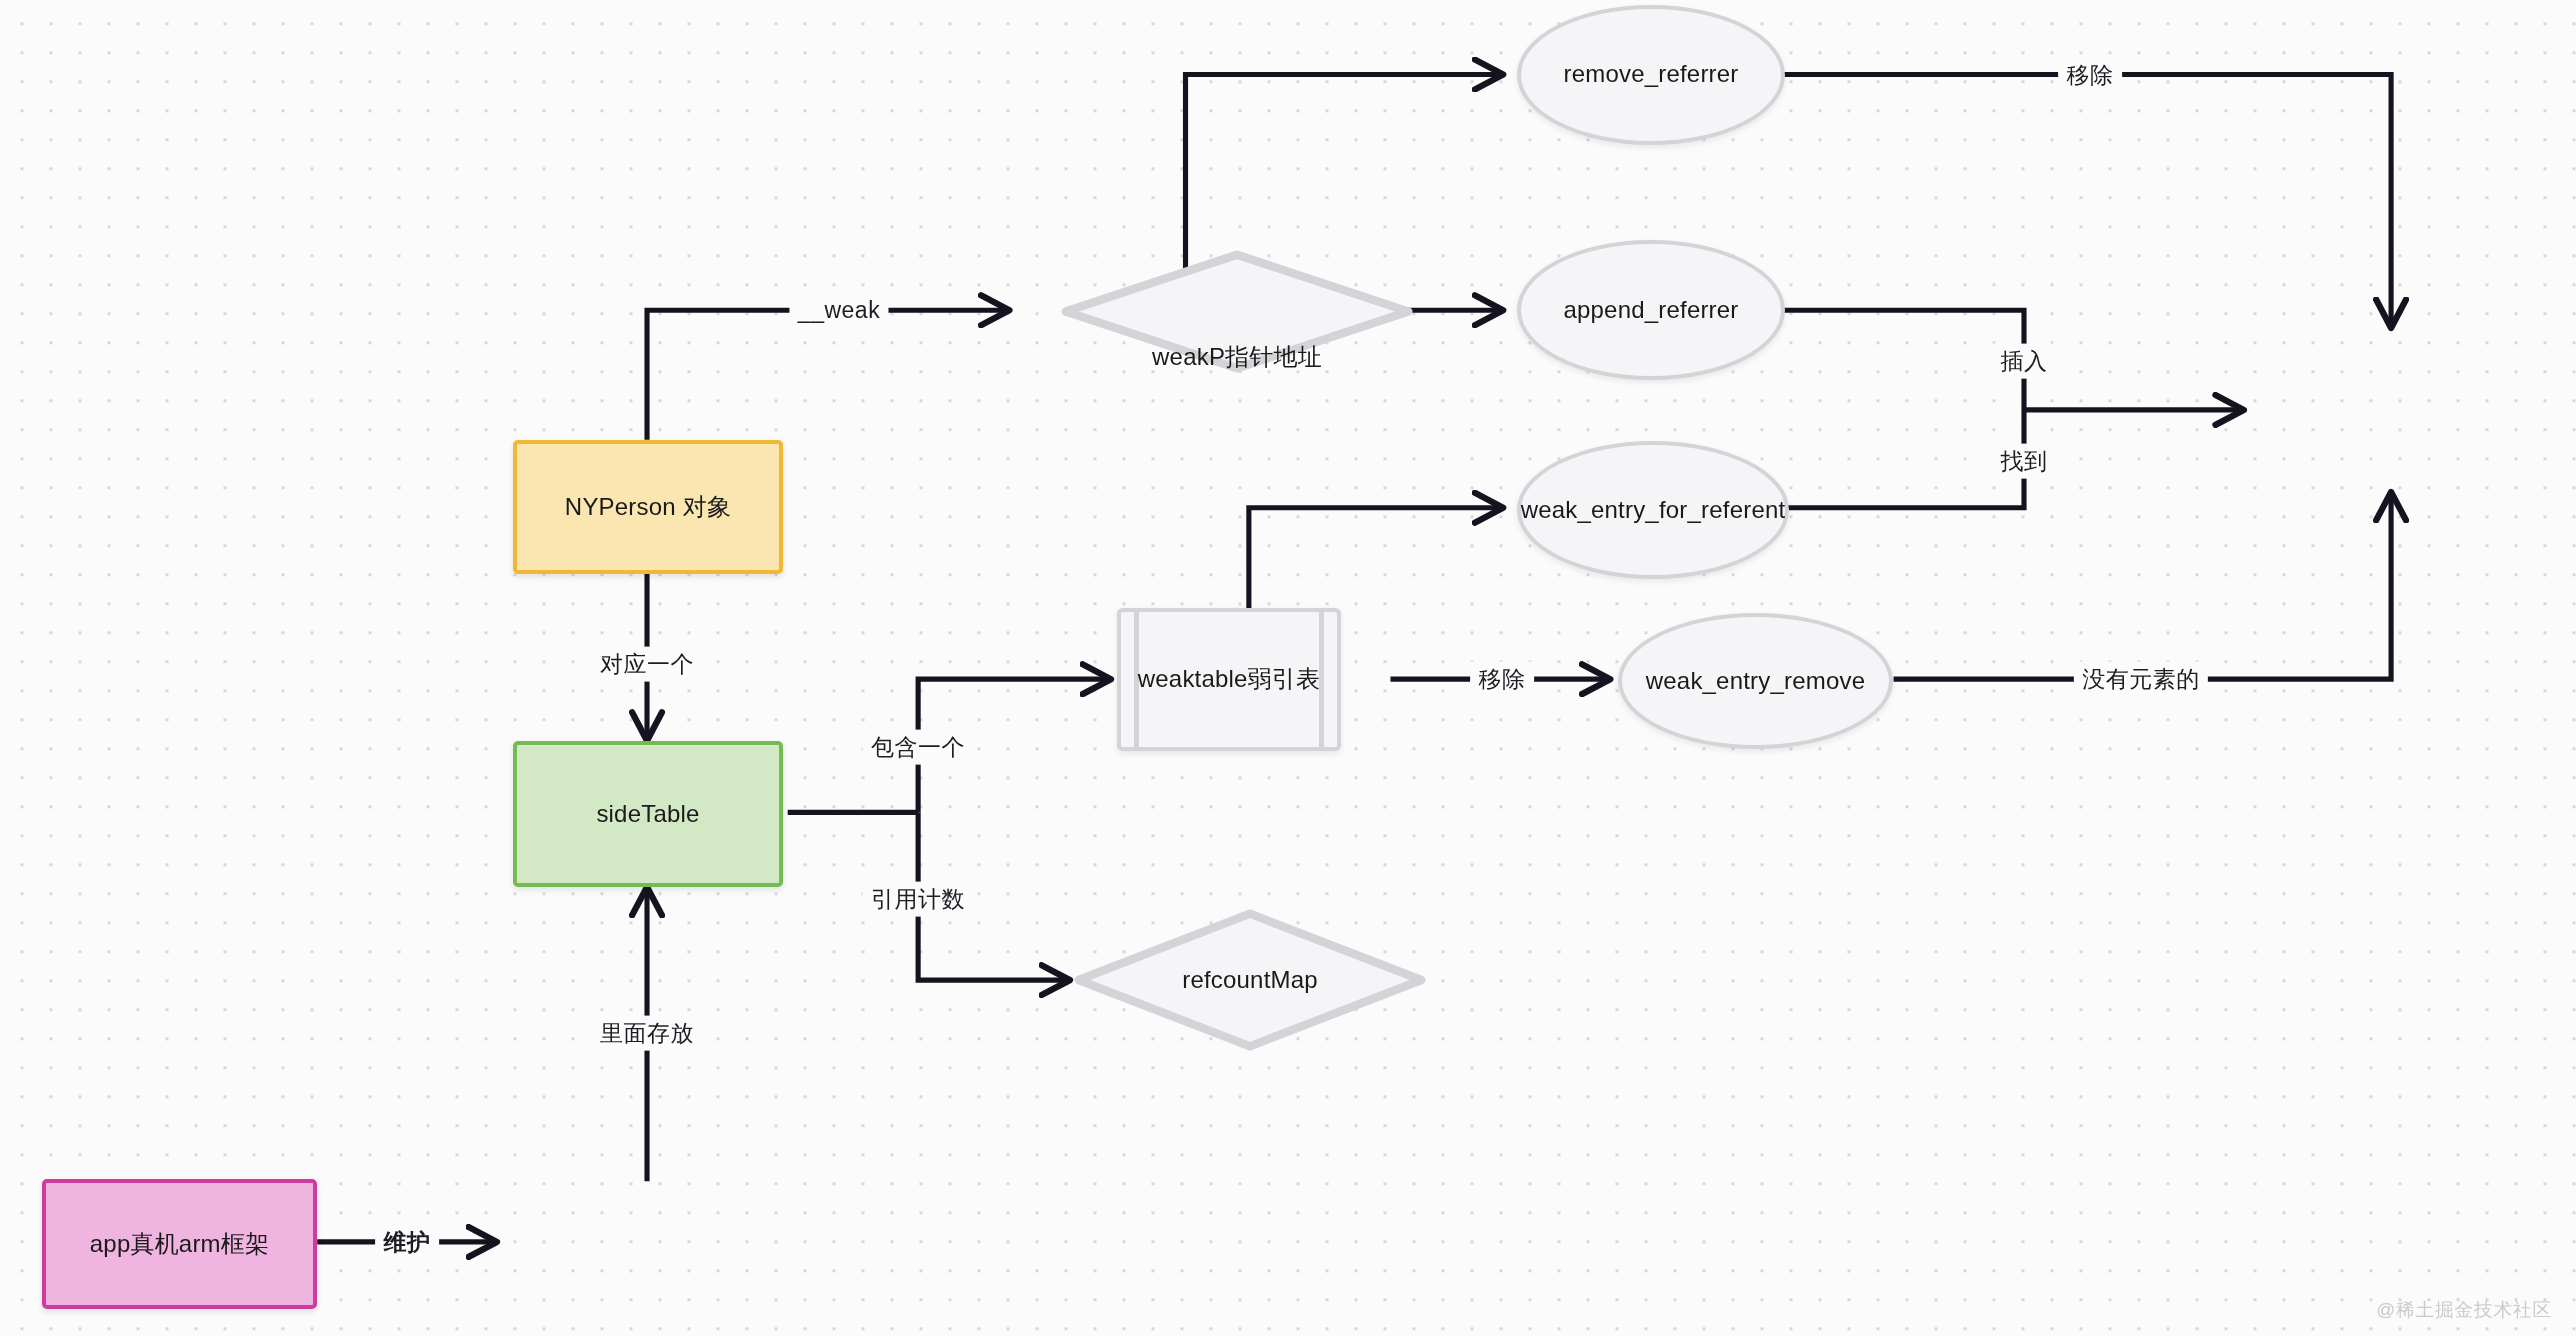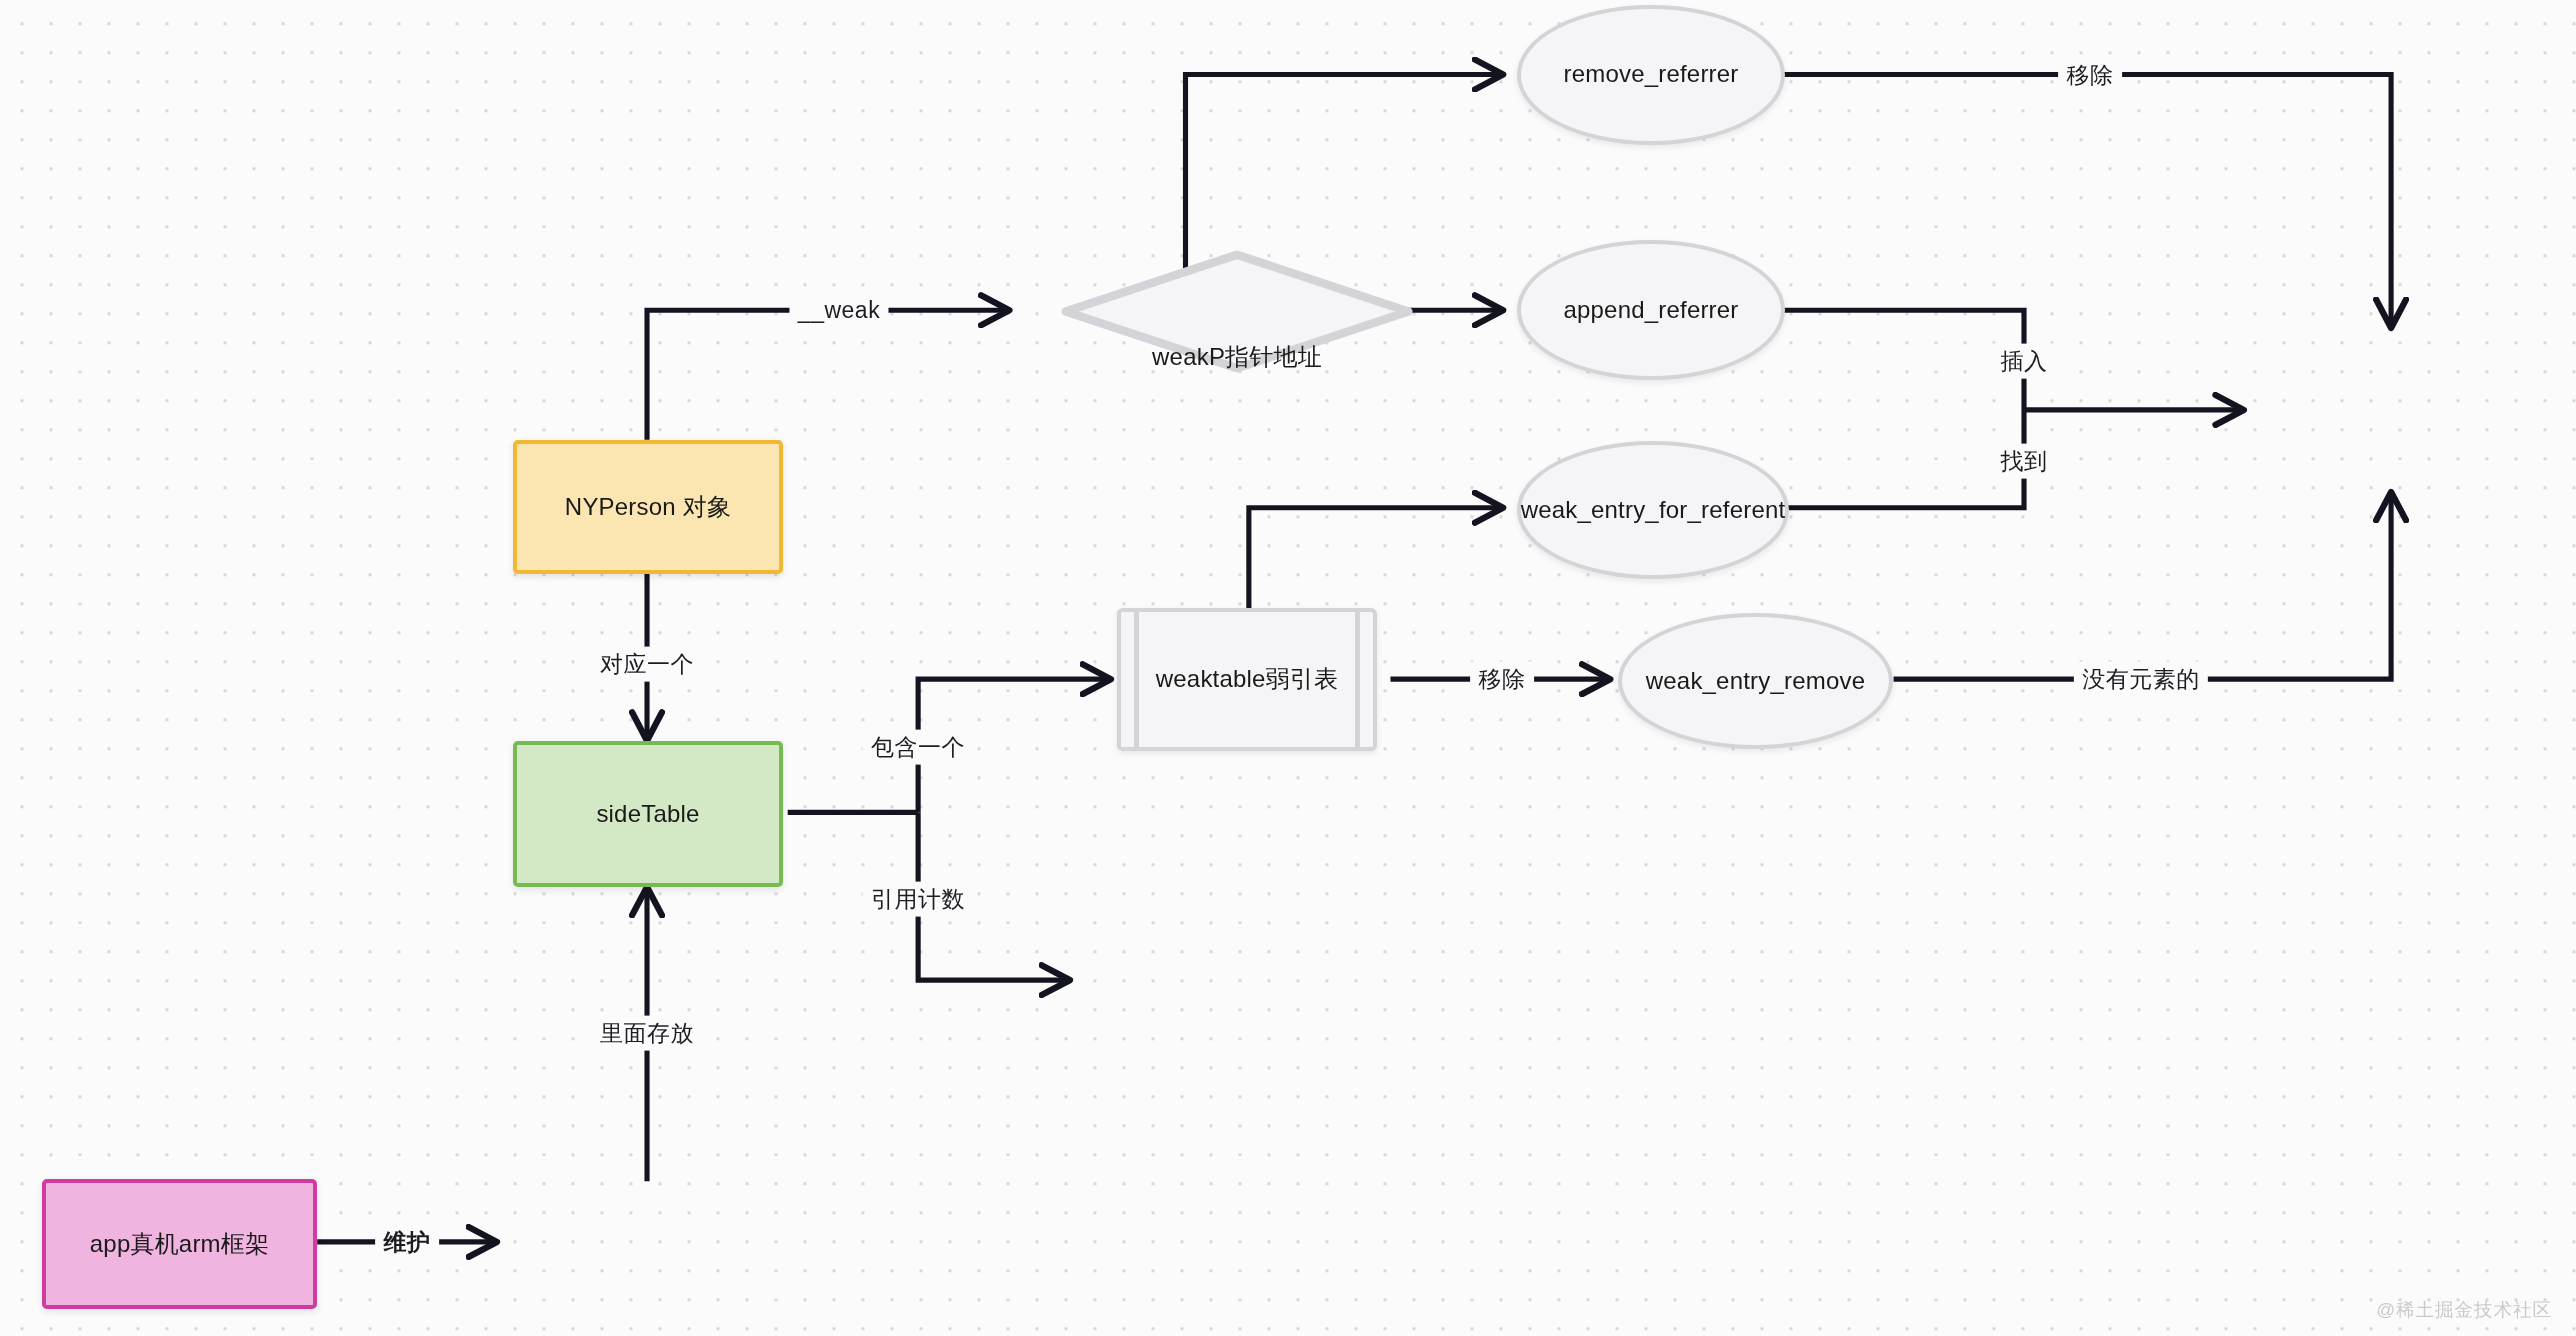--- a/index.html
+++ b/index.html
@@ -200,22 +200,28 @@
   </div>
 
 
   <div class="node diamond" style="left:1061px; top:250px; width:352px; height:123px;align-items:flex-end;">
     <svg class="dshape" viewBox="0 0 378 132" preserveAspectRatio="none">
       <polygon points="189,5 373,66 189,127 5,66" fill="#f5f5f7" stroke="#d4d4d8" stroke-width="9" stroke-linejoin="round"></polygon>
     </svg>
     <span class="lbl">weakP指针地址</span>
   </div>
 
-
-  <div class="node predef" style="left:1117px; top:608px; width:260px; height:143px;">
+  <div class="node diamond" style="left:1074px; top:909px; width:352px; height:142px;">
+    <svg class="dshape" viewBox="0 0 378 152" preserveAspectRatio="none">
+      <polygon points="189,5 373,76 189,147 5,76" fill="#f5f5f7" stroke="#d4d4d8" stroke-width="9" stroke-linejoin="round"></polygon>
+    </svg>
+    <span class="lbl">refcountMap</span>
+  </div>
+
+  <div class="node predef" style="left:1117px; top:608px; width:224px; height:143px;">
     <span class="lbl">weaktable弱引表</span>
   </div>
 
   <div class="node ellipse" style="left:1517px; top:4.7px; width:268px; height:140px;">
     <span class="lbl">remove_referrer</span>
   </div>
 
   <div class="node ellipse" style="left:1517px; top:240px; width:268px; height:140px;">
     <span class="lbl">append_referrer</span>
   </div>

